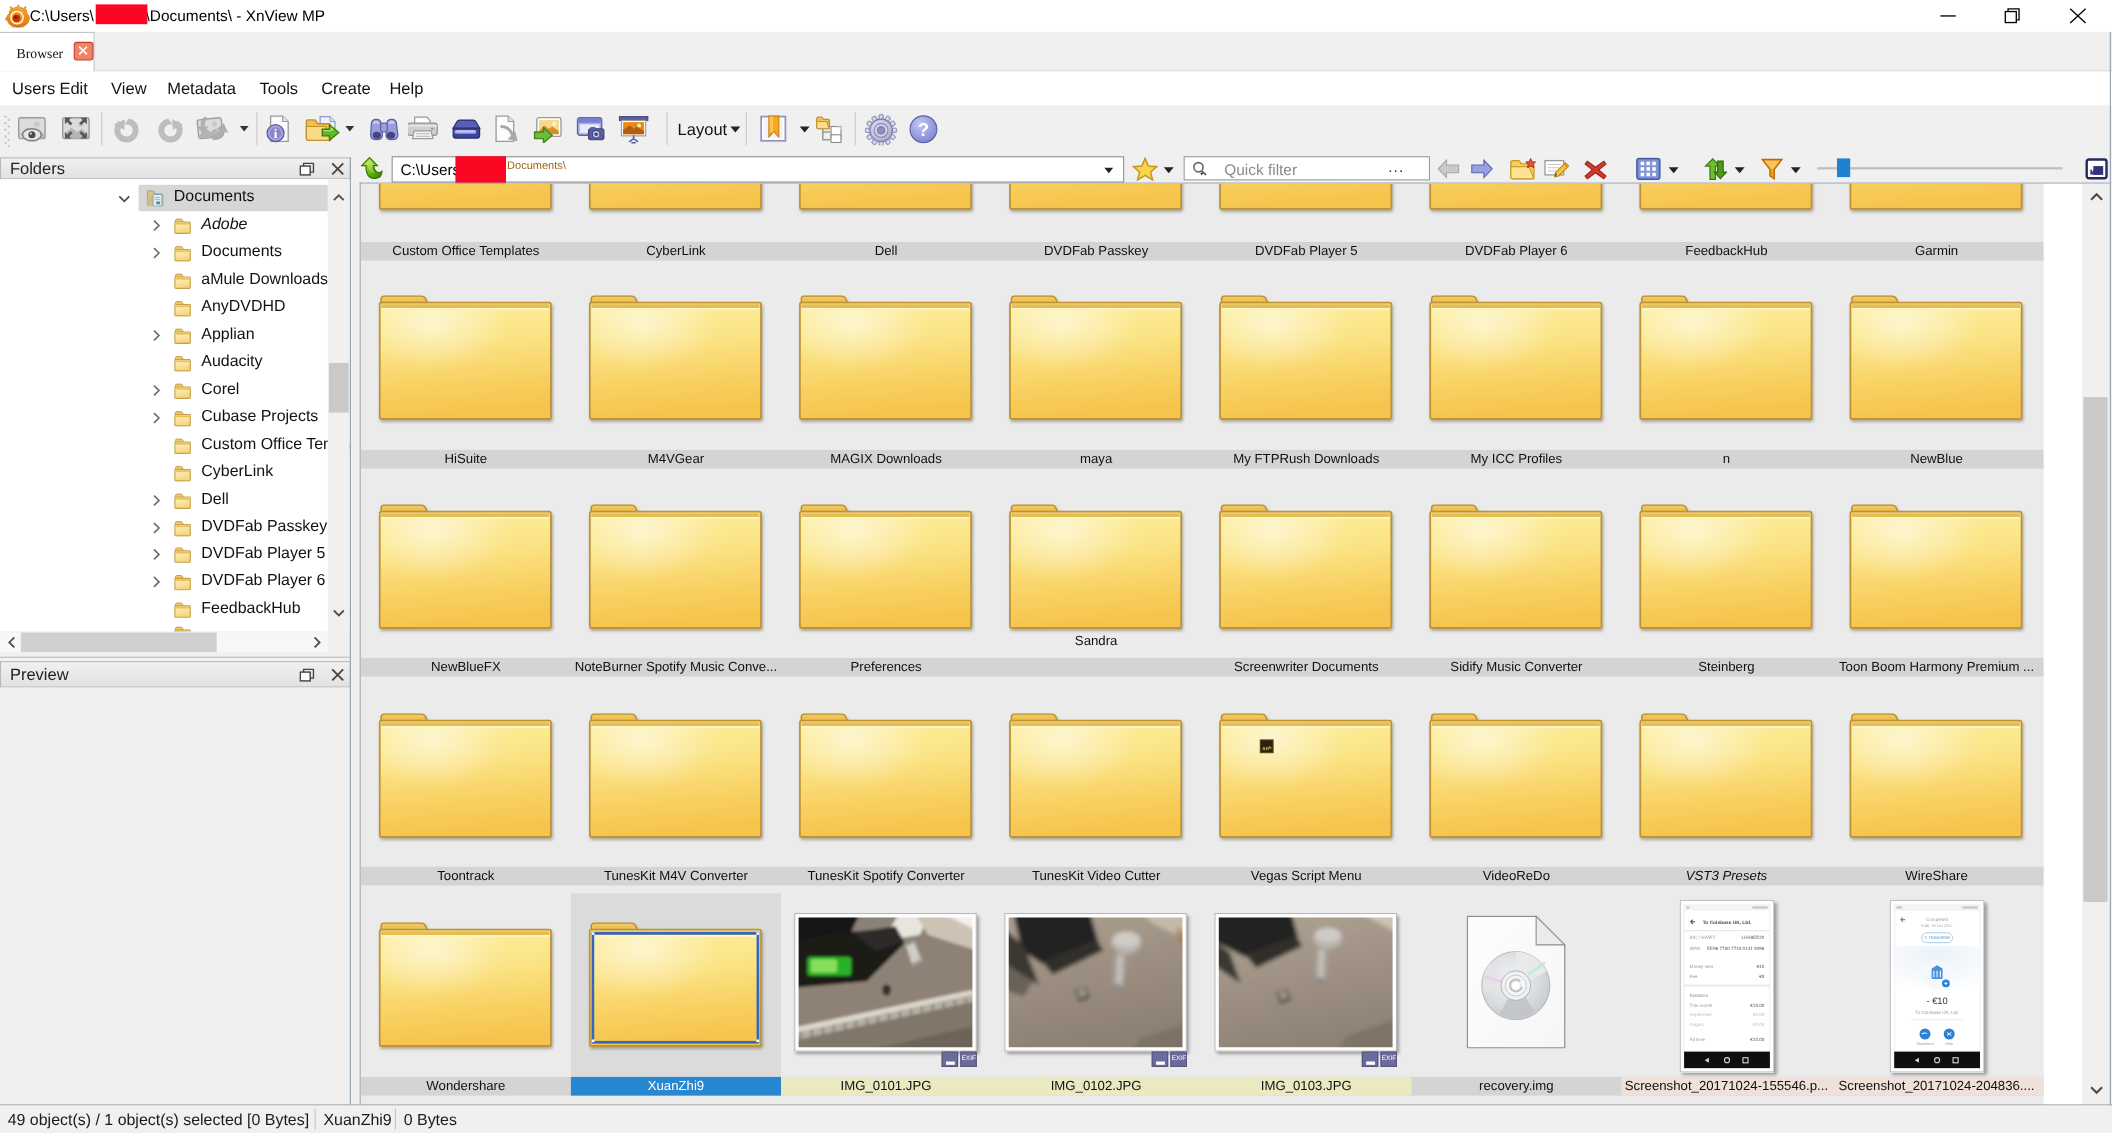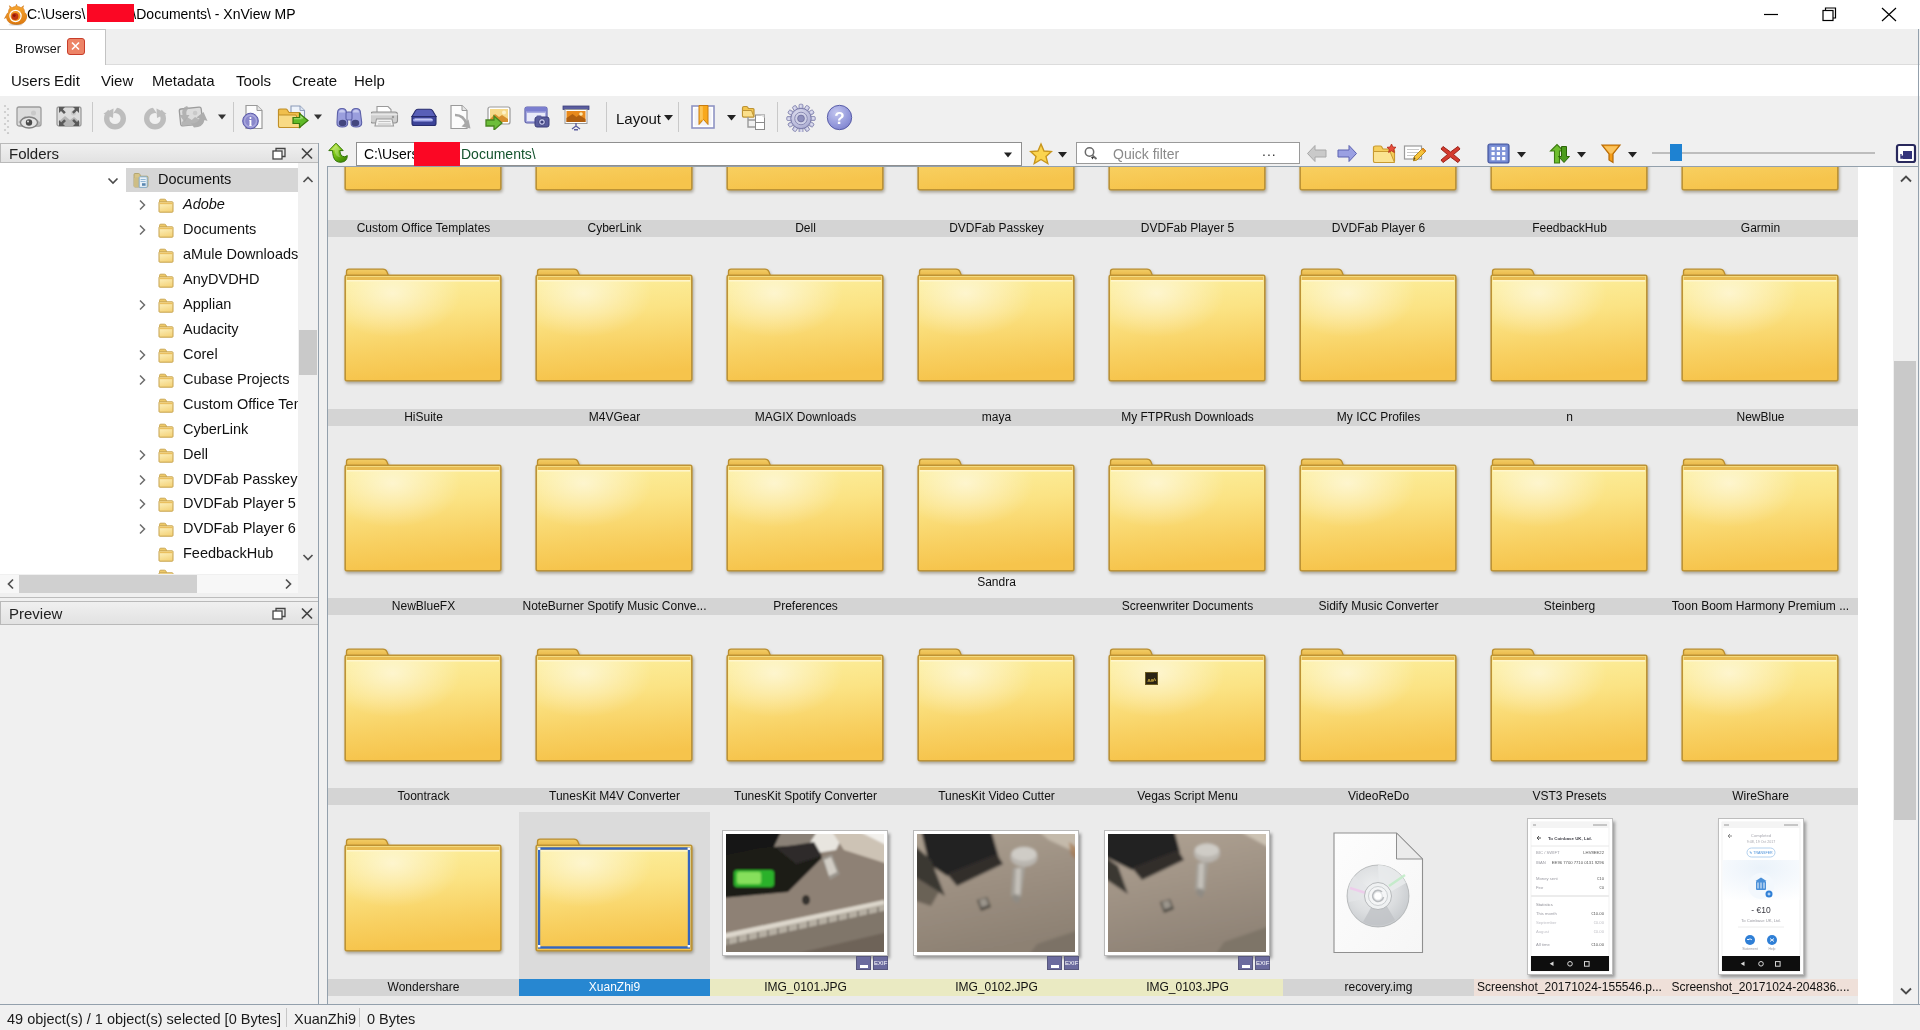--- a/index.html
+++ b/index.html
@@ -4,21 +4,21 @@
 <style>
 * { margin:0; padding:0; box-sizing:border-box; }
 html,body { width:1920px; height:1030px; overflow:hidden; font-family:"Liberation Sans", sans-serif; }
 body { position:relative; background:#f0f0f0; }
 .abs { position:absolute; }
 
 #titlebar { left:0; top:0; width:1920px; height:29px; background:#ffffff; }
 #title-text { left:27px; top:6px; font-size:14px; color:#000; white-space:pre; }
 .redbox { position:absolute; background:#fb0724; }
 #tabbar { left:0; top:29px; width:1920px; height:36px; background:#efefef; border-bottom:1px solid #dcdcdc; }
-#tab-browser { left:0; top:29px; width:106px; height:36px; background:#ffffff; border:1px solid #c3c3c3; border-bottom:none; border-left:none; }
+#tab-browser { left:0; top:29px; width:86px; height:36px; background:#ffffff; border:1px solid #c3c3c3; border-bottom:none; border-left:none;font-family:Liberation Serif, serif; }
 #tab-browser span { position:absolute; left:15px; top:12px; font-size:12.5px; color:#111; }
 #menubar { left:0; top:65px; width:1920px; height:31px; background:#ffffff; }
 .menu-item { position:absolute; top:7px; font-size:15px; color:#111; }
 #toolbar { left:0; top:96px; width:1920px; height:42px; background:#f0f0f0; }
 #addrrow { left:0; top:138px; width:1920px; height:29px; background:#f0f0f0; }
 .tbsep { position:absolute; top:102px; width:1px; height:30px; background:#c9c9c9; }
 
 .dockhdr { background:linear-gradient(#f0f0f0,#e2e2e2); border:1px solid #b9b9b9; }
 .dockhdr .t { position:absolute; left:8px; top:1px; font-size:15px; color:#222; }
 #tree { left:0; top:163px; width:318px; height:411px; background:#fff; overflow:hidden; }
@@ -339,21 +339,21 @@
         <stop offset="0" stop-color="#c8ec46"></stop>
         <stop offset="0.45" stop-color="#7cc814"></stop>
         <stop offset="1" stop-color="#3f8a04"></stop>
       </linearGradient>
     </defs>
 <path d="M8 1.2 L15.2 8.6 L11.8 8.6 Q11.8 12.6 14.2 14.2 Q16.8 15.8 19.3 13.6 Q19.2 19.6 13.4 20.2 Q7 20.8 5.4 14.6 Q4.6 11.6 4.6 8.6 L0.8 8.6 Z" fill="url(#gup)" stroke="#2f7205" stroke-width="1"></path>
 <path d="M8 3 L12.8 8 L10.4 8 Q10 13 12.6 15.2 Q10 15.4 8.4 13.4 Q6.6 11 6.6 8 L3.4 8 Z" fill="#ffffff" opacity="0.25"></path>
 </svg>
 <div class="abs" style="left:356px;top:142px;width:666px;height:24px;background:#fff;border:1px solid #8f8f8f;"></div>
 <span class="abs" style="left:364px;top:146px;font-size:14px;color:#000;">C:\Users\</span>
-<span class="abs" style="left:461px;top:146px;font-size:14px;color:#14532d;">Documents\</span>
+<span class="abs" style="left:461px;top:146px;font-size:10px;color:#a16207;">Documents\</span>
 <div class="redbox" style="left:414px;top:142px;width:46px;height:26px;"></div>
 <svg class="abs" style="left:1002px;top:151px" width="12" height="8" viewBox="0 0 12 8">
     <path d="M2 1.5 L6 6.5 L10 1.5 Z" fill="#222"></path>
   </svg>
 <svg class="abs" style="left:1029px;top:142px" width="24" height="23" viewBox="0 0 24 23">
     <path d="M12 2 L15 9 L22.5 9.5 L17 14.5 L18.8 21.5 L12 17.5 L5.2 21.5 L7 14.5 L1.5 9.5 L9 9 Z" fill="#fbd44e" stroke="#c8961e" stroke-width="1.4"></path>
   </svg>
 <svg class="abs" style="left:1057px;top:150px" width="11" height="9" viewBox="0 0 11 9">
     <path d="M1 2 L5.5 7.5 L10 2 Z" fill="#222"></path>
   </svg>
@@ -723,21 +723,21 @@
 <span class="lbl" style="left:859.5px;top:432px;">Screenwriter Documents</span>
 <span class="lbl" style="left:1050.5px;top:432px;">Sidify Music Converter</span>
 <span class="lbl" style="left:1241.5px;top:432px;">Steinberg</span>
 <span class="lbl" style="left:1432.5px;top:432px;">Toon Boom Harmony Premium ...</span>
 <span class="lbl" style="left:95.5px;top:622px;">Toontrack</span>
 <span class="lbl" style="left:286.5px;top:622px;">TunesKit M4V Converter</span>
 <span class="lbl" style="left:477.5px;top:622px;">TunesKit Spotify Converter</span>
 <span class="lbl" style="left:668.5px;top:622px;">TunesKit Video Cutter</span>
 <span class="lbl" style="left:859.5px;top:622px;">Vegas Script Menu</span>
 <span class="lbl" style="left:1050.5px;top:622px;">VideoReDo</span>
-<span class="lbl" style="left:1241.5px;top:622px;">VST3 Presets</span>
+<span class="lbl" style="left:1241.5px;top:622px;font-style:italic;">VST3 Presets</span>
 <span class="lbl" style="left:1432.5px;top:622px;">WireShare</span>
 <span class="lbl" style="left:95.5px;top:813px;">Wondershare</span>
 <span class="lbl" style="left:286.5px;top:813px;color:#ffffff;">XuanZhi9</span>
 <span class="lbl" style="left:477.5px;top:813px;">IMG_0101.JPG</span>
 <span class="lbl" style="left:668.5px;top:813px;">IMG_0102.JPG</span>
 <span class="lbl" style="left:859.5px;top:813px;">IMG_0103.JPG</span>
 <span class="lbl" style="left:1050.5px;top:813px;">recovery.img</span>
 <span class="lbl" style="left:1241.5px;top:813px;">Screenshot_20171024-155546.p...</span>
 <span class="lbl" style="left:1432.5px;top:813px;">Screenshot_20171024-204836....</span>
 <div class="abs psh" style="left:394px;top:663px;width:166px;height:126px;background:#fff;border:1px solid #b9b9b9;">

